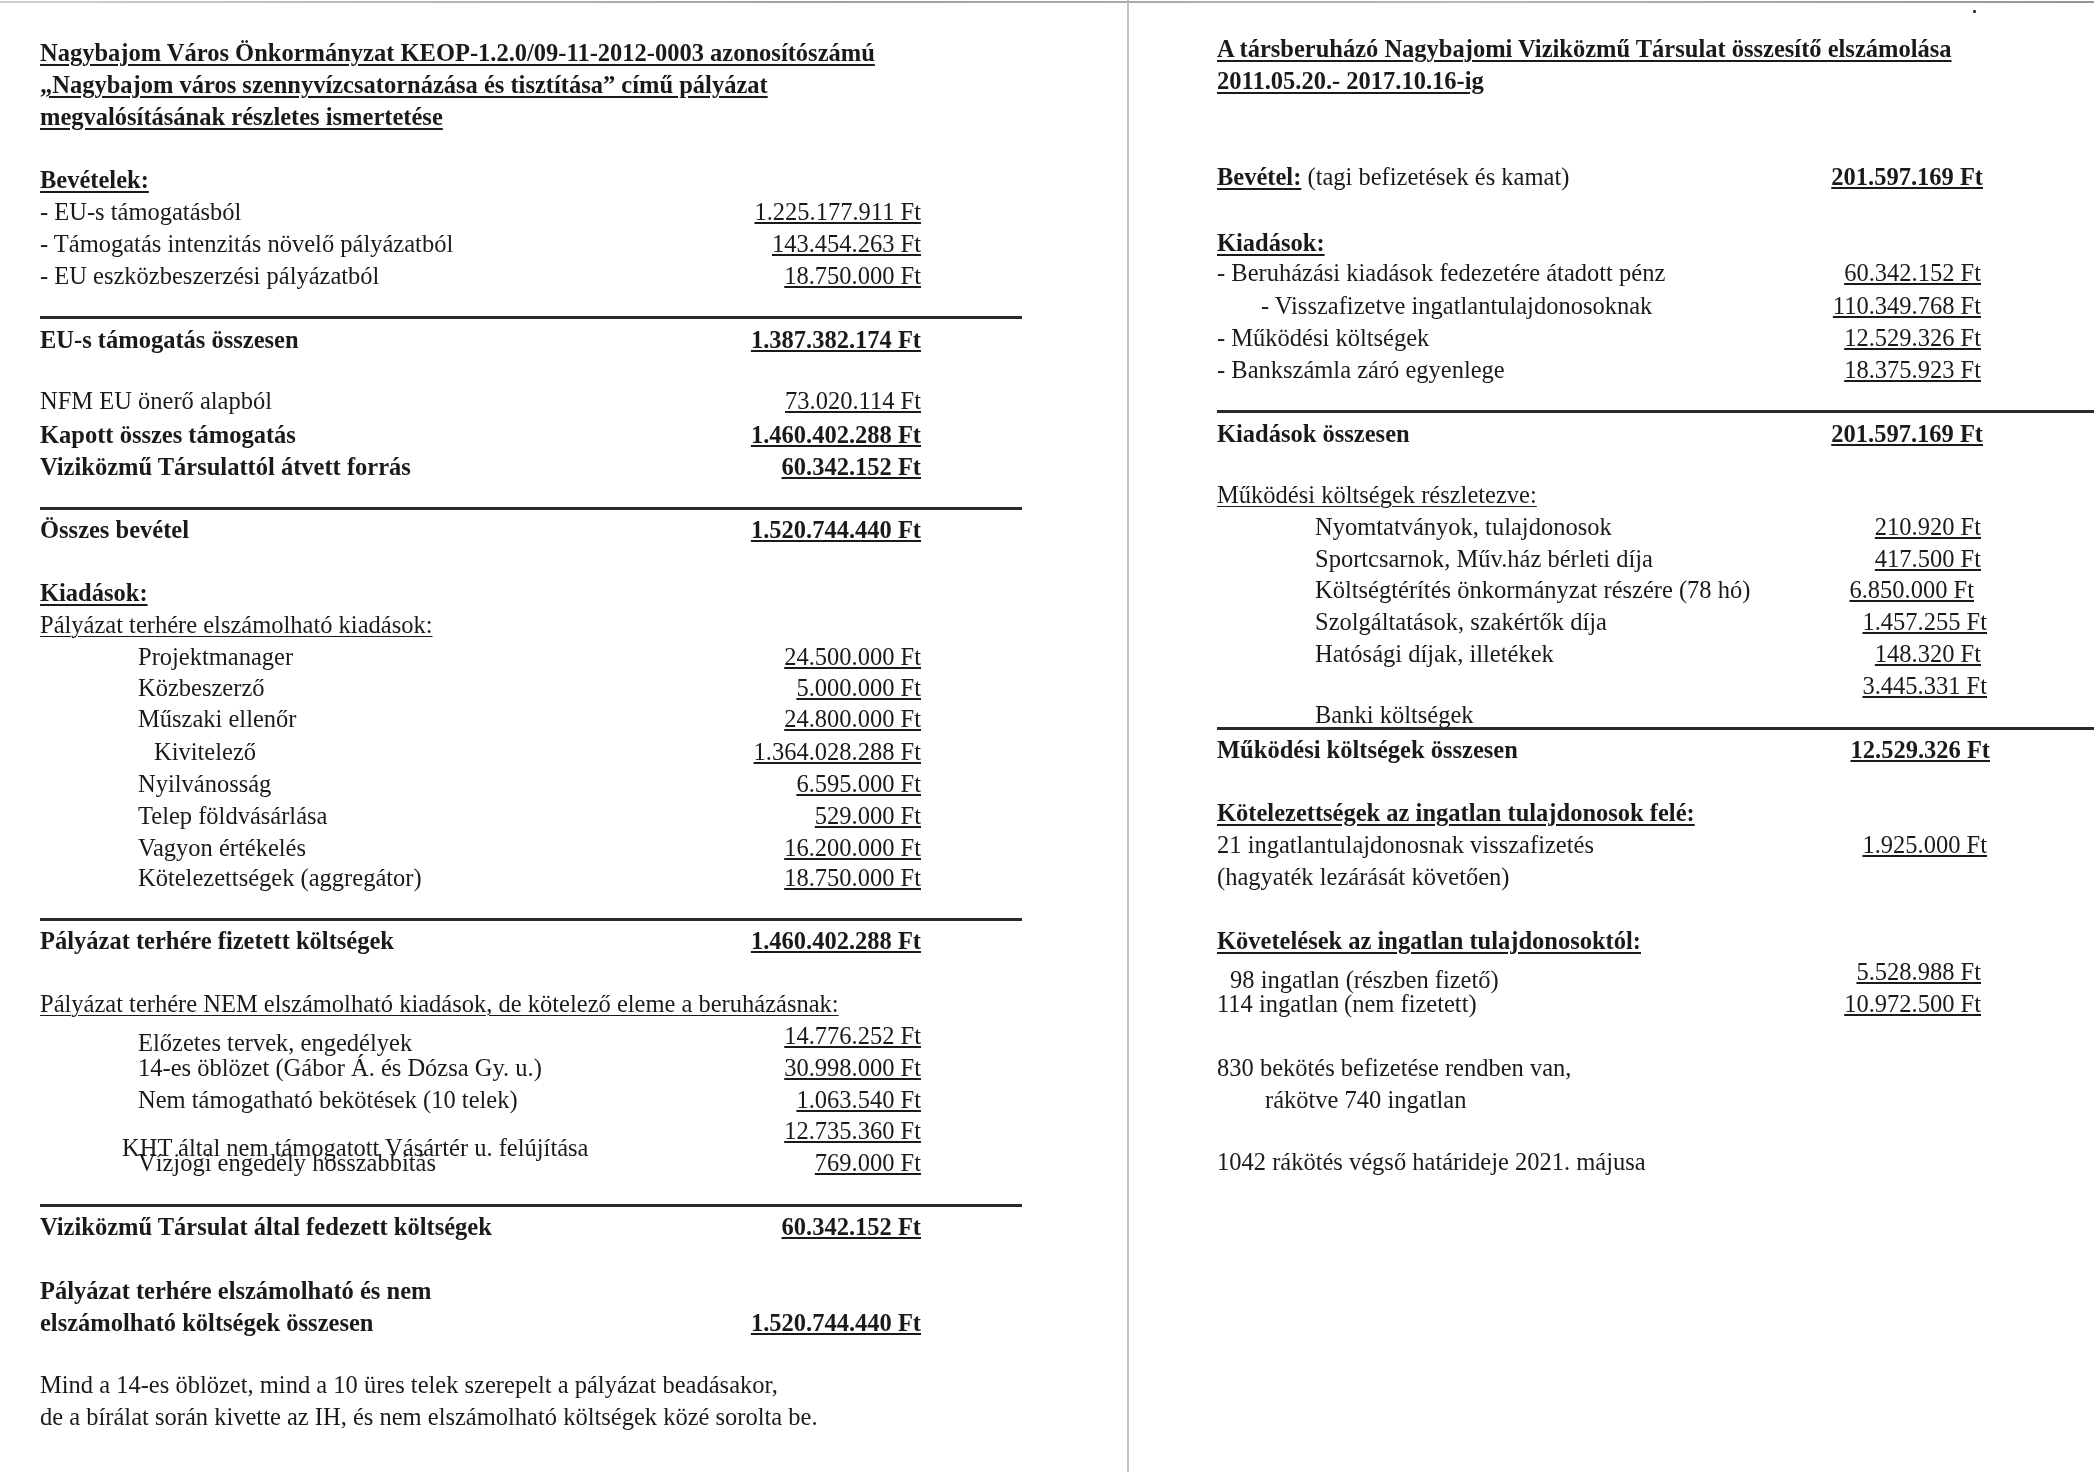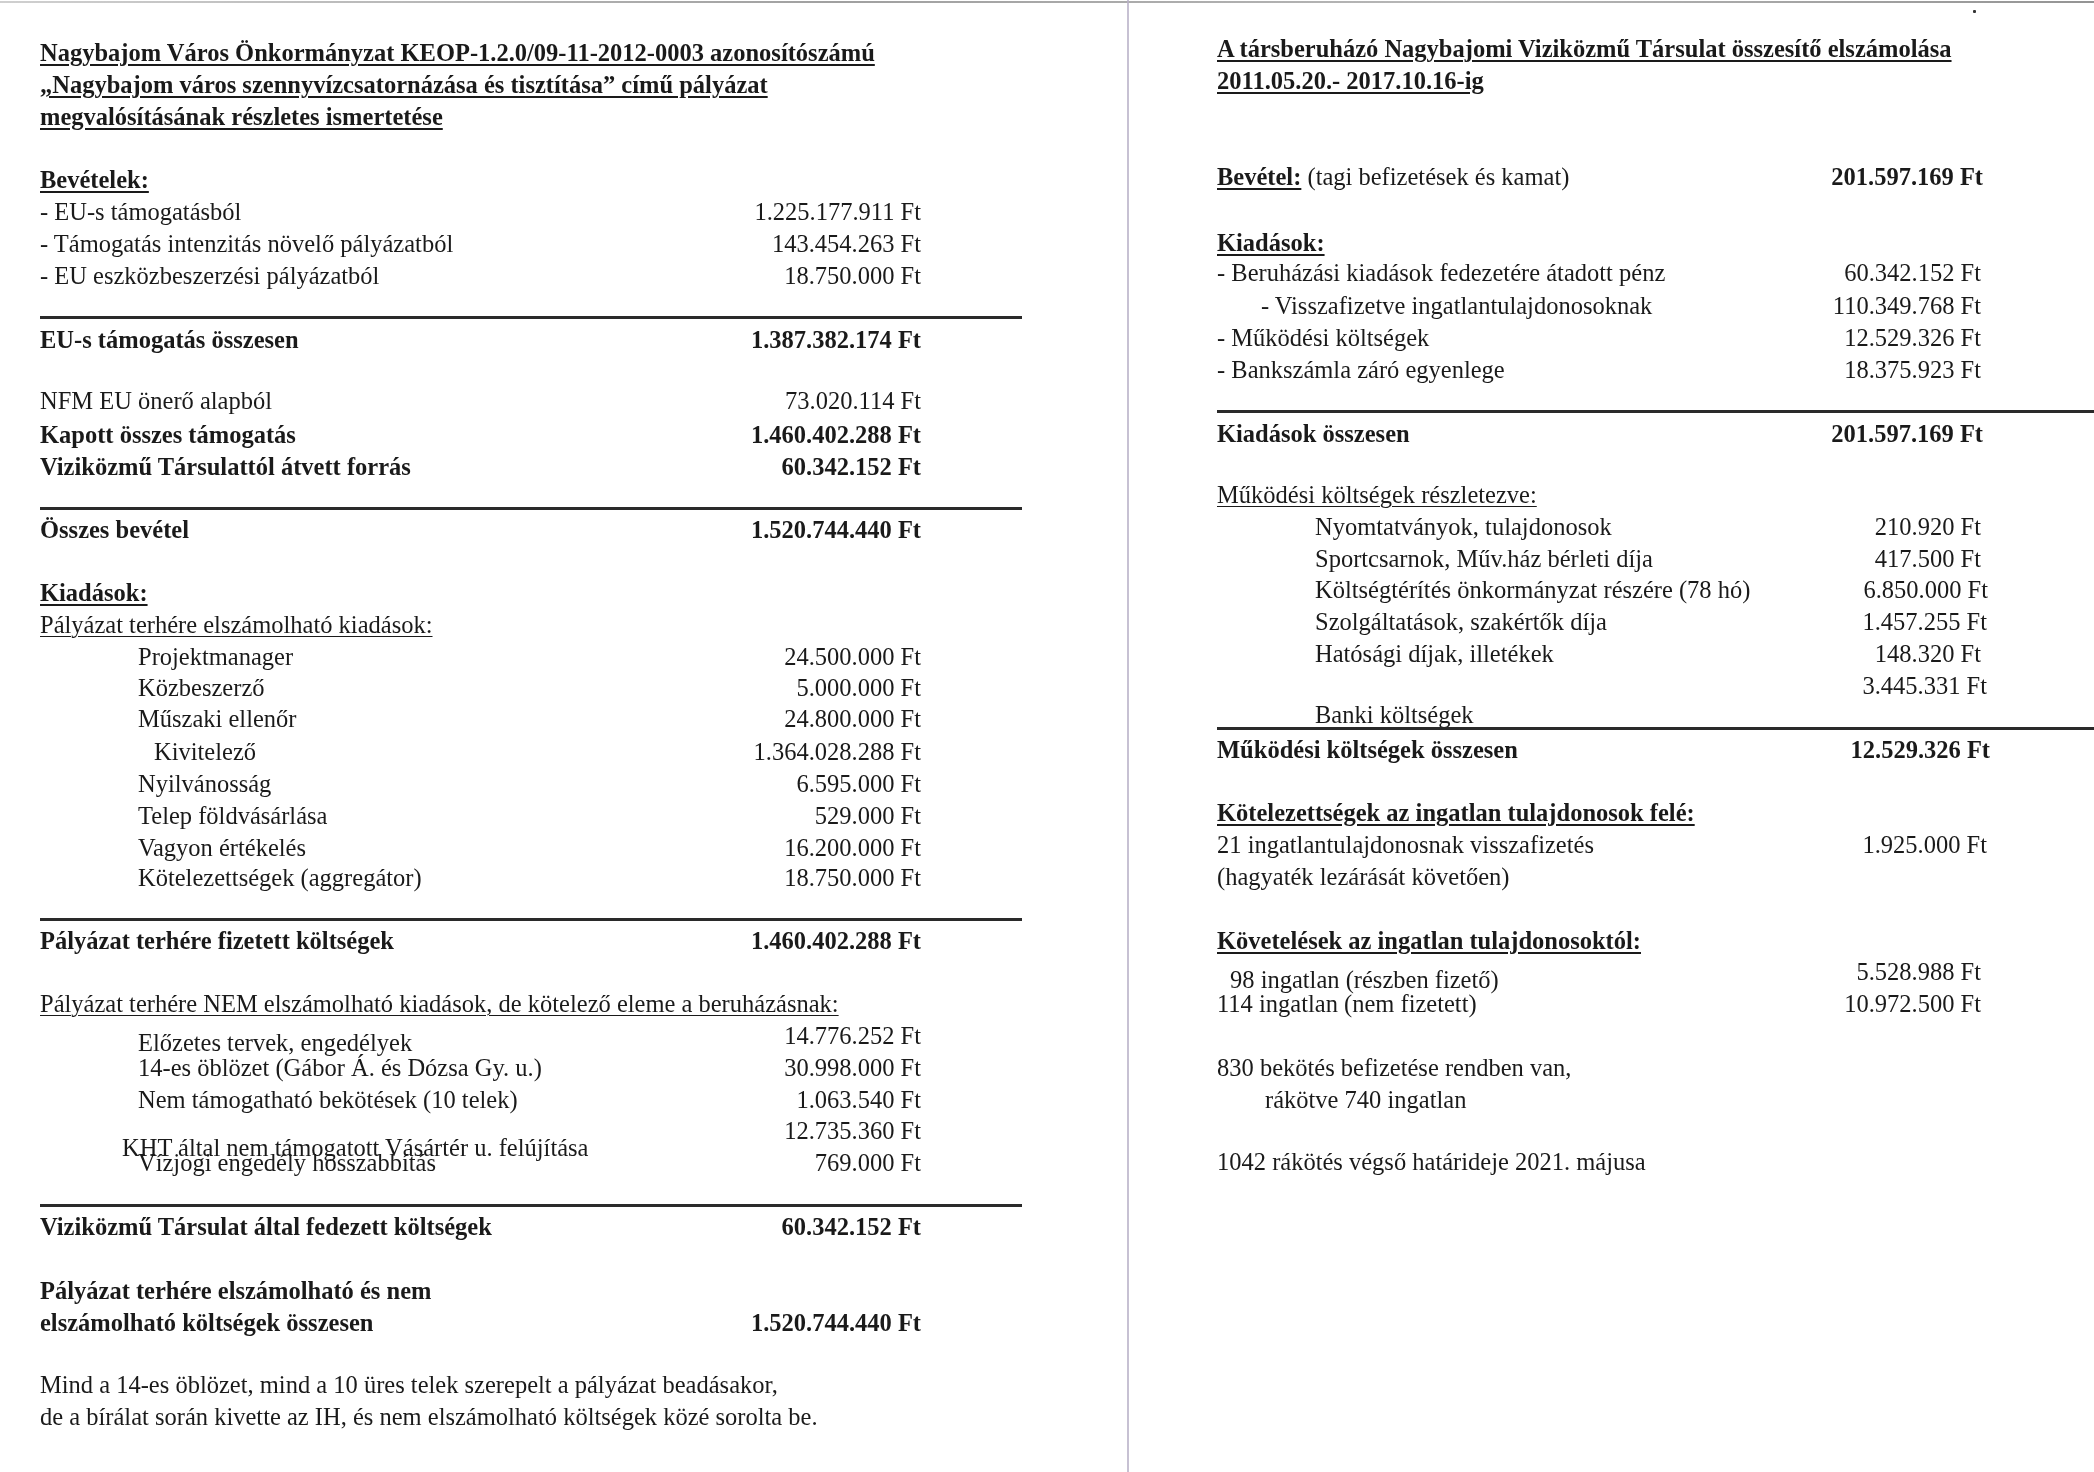--- a/index.html
+++ b/index.html
@@ -8,21 +8,21 @@
     background:#ffffff; color:#1a1a1a;
     font-family:"Liberation Serif", "DejaVu Serif", serif;
     font-size:24.5px;
   }
   .scan-top { position:absolute; left:0; top:1px; width:2094px; height:2px; background:linear-gradient(90deg,#bbb,#777 40%,#999 70%,#666); opacity:.7; }
   .vdivider { position:absolute; left:1127px; top:0; width:2px; height:1472px; background:#b9b2c8; opacity:.8; }
   .t { position:absolute; white-space:nowrap; line-height:30px; }
   .b { font-weight:bold; }
   .u { text-decoration:underline; text-underline-offset:3px; text-decoration-thickness:2px; }
   .ul { text-decoration:underline; text-underline-offset:3px; text-decoration-thickness:1px; }
-  .v { position:absolute; white-space:nowrap; line-height:30px; text-align:right; }
+  .v { position:absolute; white-space:nowrap; line-height:30px; text-align:right;text-decoration:underline; }
   .rule { position:absolute; height:3px; background:#2a2a2a; }
   .dot { position:absolute; width:3px; height:3px; background:#333; border-radius:1px; }
 </style>
 </head>
 <body>
 
 <div class="scan-top"></div>
 <div class="vdivider"></div>
 
 <div>
@@ -192,21 +192,21 @@
   <div>
     <div class="t" style="left:1315px;top:512px;">Nyomtatványok, tulajdonosok</div>
     <div class="v" style="right:113px;top:512px;">210.920 Ft</div>
   </div>
   <div>
     <div class="t" style="left:1315px;top:544px;">Sportcsarnok, Műv.ház bérleti díja</div>
     <div class="v" style="right:113px;top:544px;">417.500 Ft</div>
   </div>
   <div>
     <div class="t" style="left:1315px;top:575px;">Költségtérítés önkormányzat részére (78 hó)</div>
-    <div class="v" style="right:106px;top:575px;text-align:center;">6.850.000 Ft</div>
+    <div class="v" style="right:120px;top:575px;text-align:center;">6.850.000 Ft</div>
   </div>
   <div>
     <div class="t" style="left:1315px;top:607px;">Szolgáltatások, szakértők díja</div>
     <div class="v" style="right:107px;top:607px;">1.457.255 Ft</div>
   </div>
   <div>
     <div class="t" style="left:1315px;top:639px;">Hatósági díjak, illetékek</div>
     <div class="v" style="right:113px;top:639px;">148.320 Ft</div>
   </div>
   <div>

